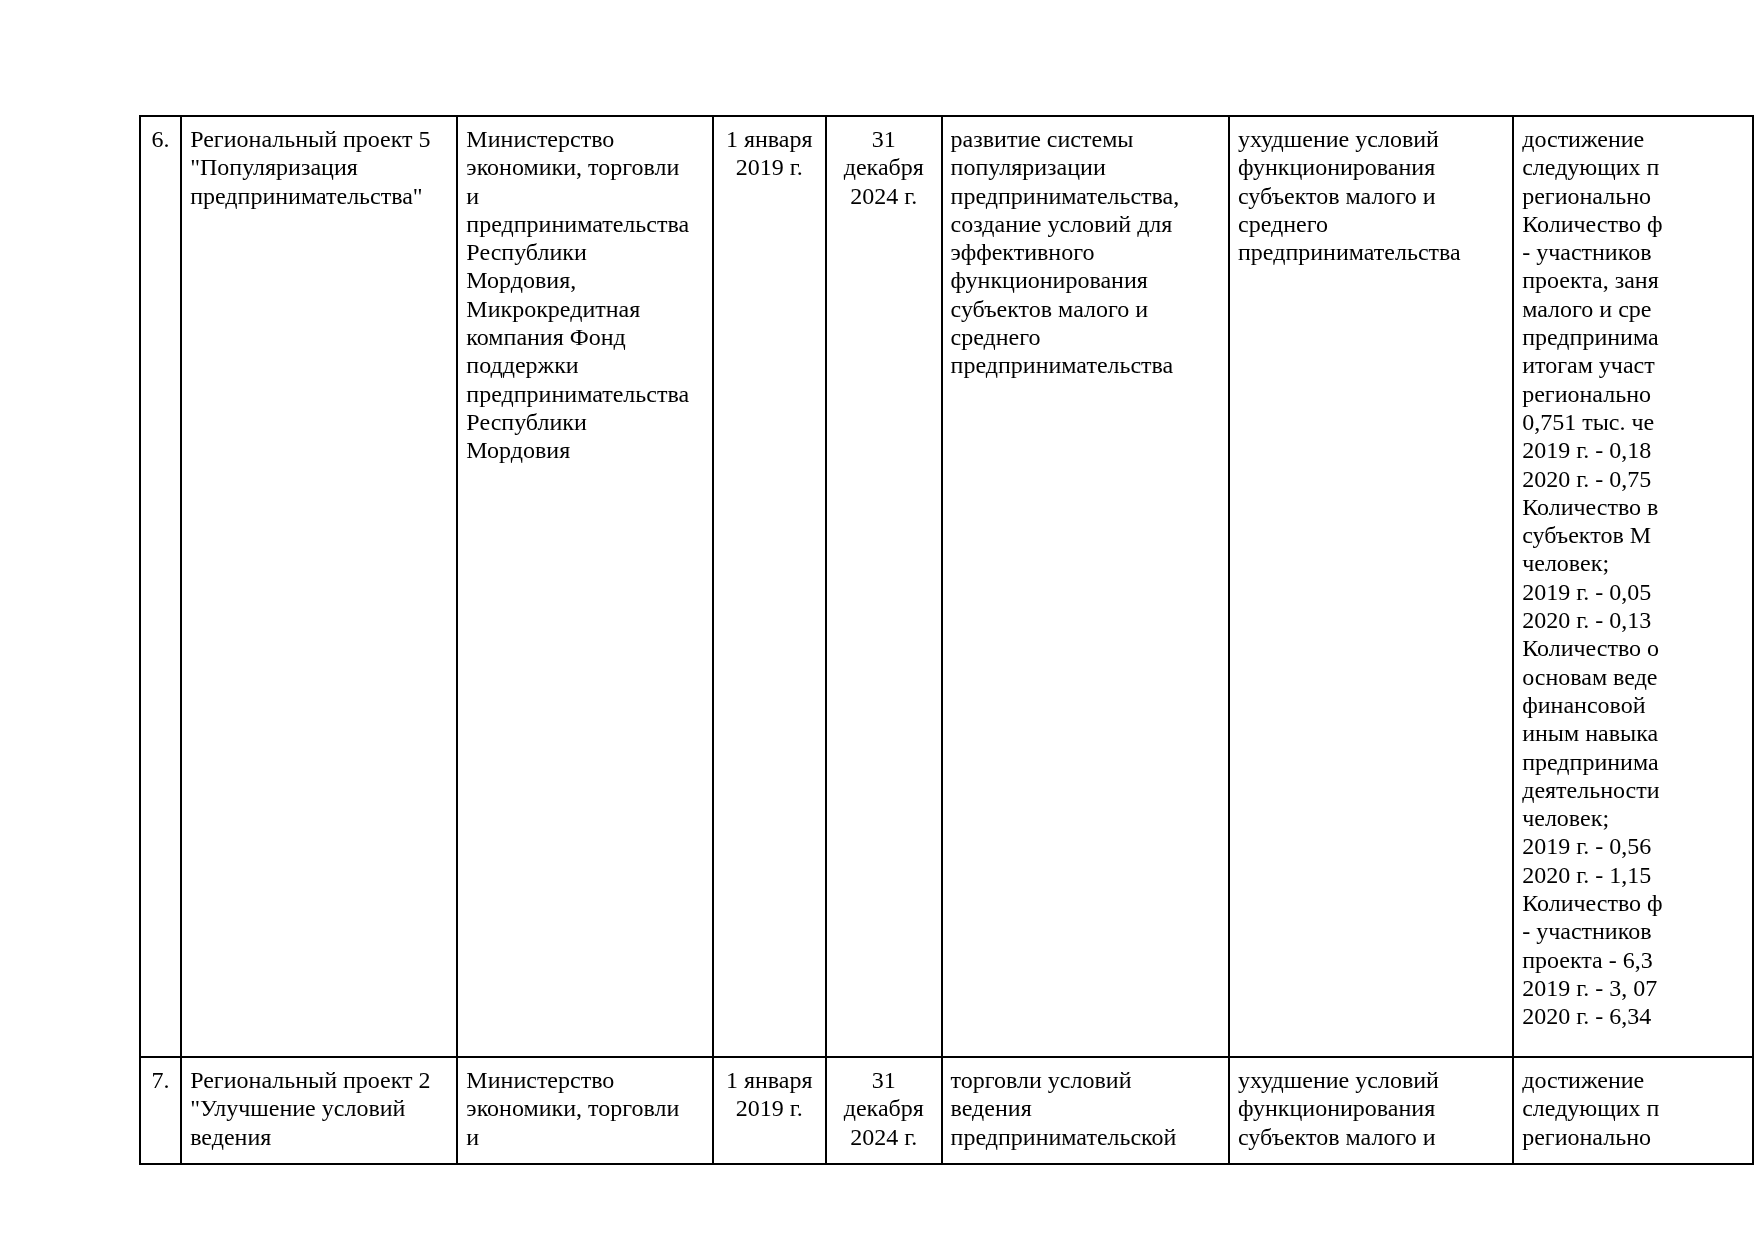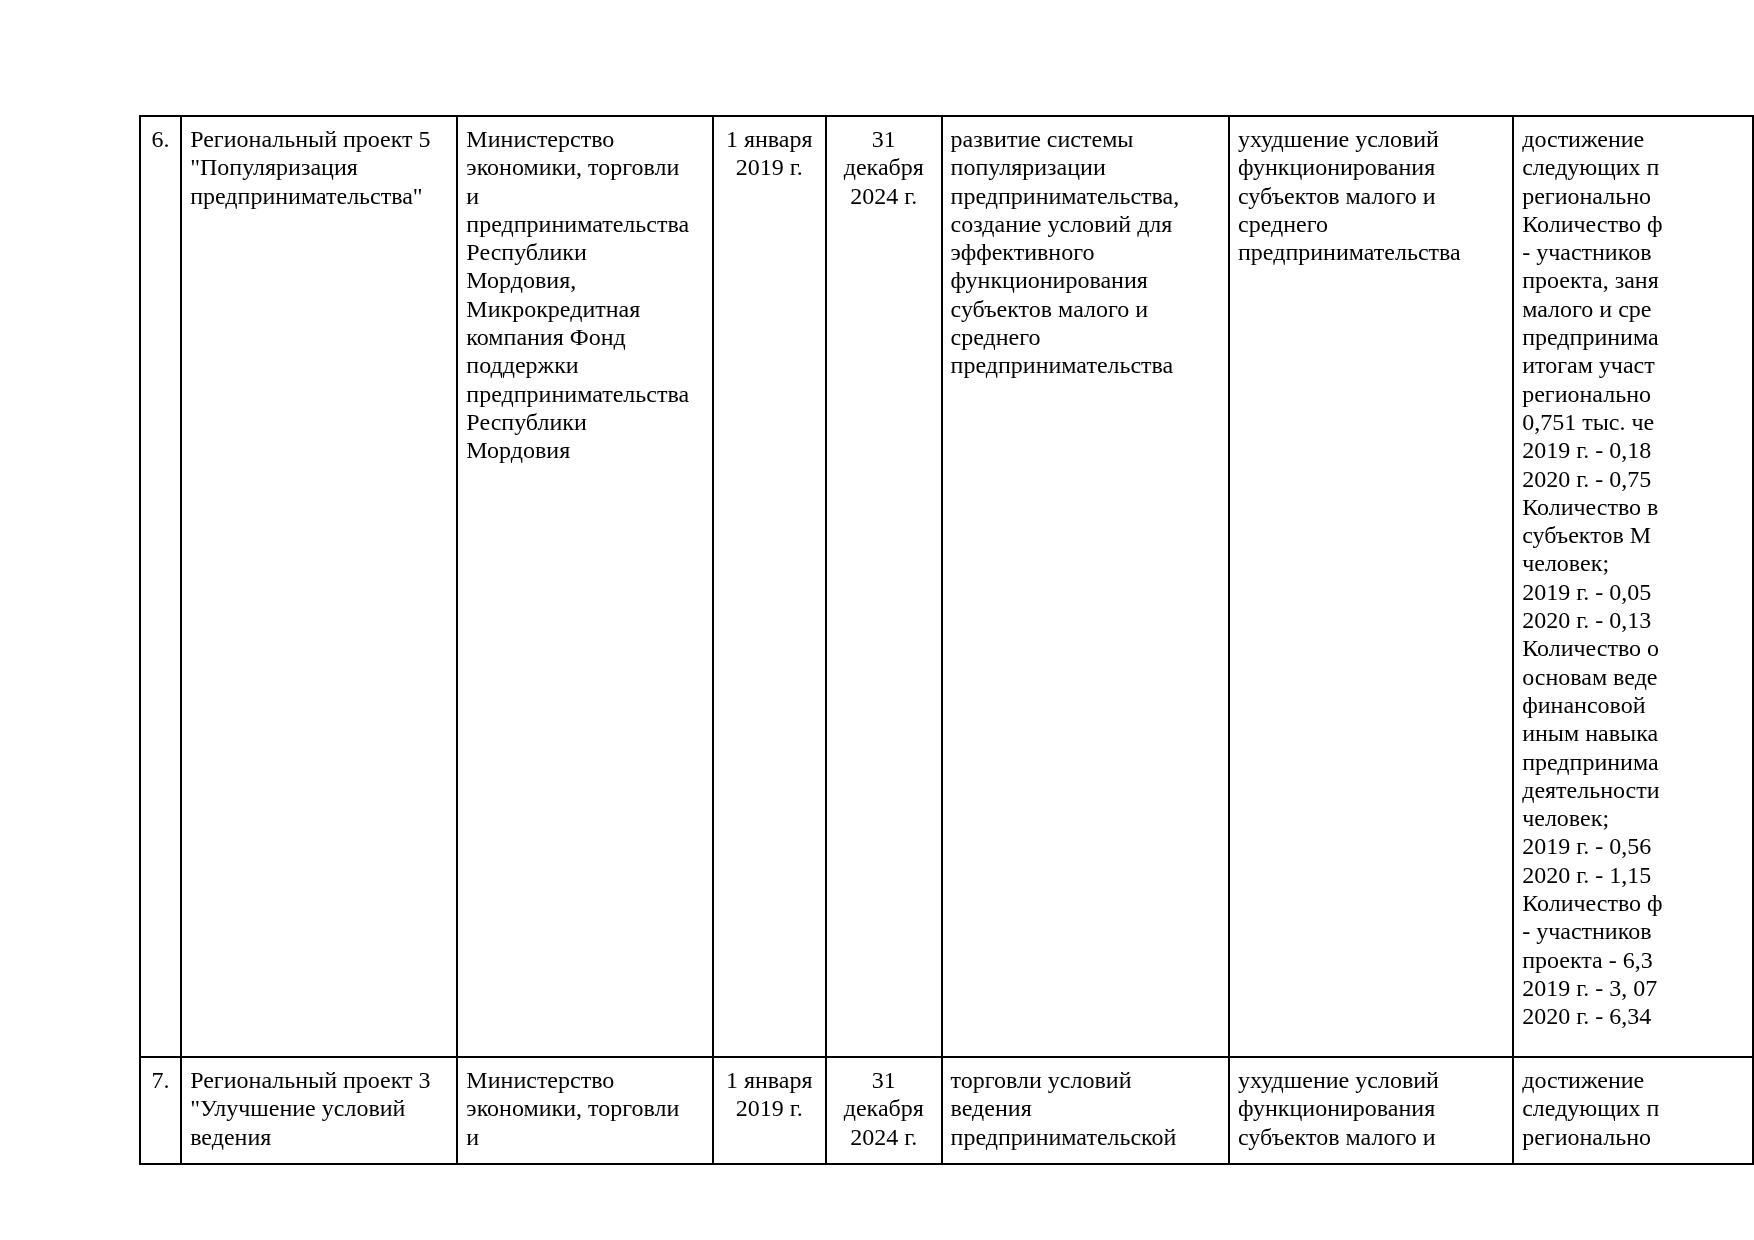--- a/index.html
+++ b/index.html
@@ -124,21 +124,21 @@
 2019 г. - 0,56
 2020 г. - 1,15
 Количество ф
 - участников
 проекта - 6,3
 2019 г. - 3, 07
 2020 г. - 6,34</td>
       </tr>
       <tr class="row-7">
         <td class="center">7.</td>
-        <td>Региональный проект 3
+        <td>Региональный проект 2
 "Улучшение условий
 ведения</td>
         <td>Министерство
 экономики, торговли
 и</td>
         <td class="center">1 января
 2019 г.</td>
         <td class="center">31 декабря
 2024 г.</td>
         <td>торговли условий

